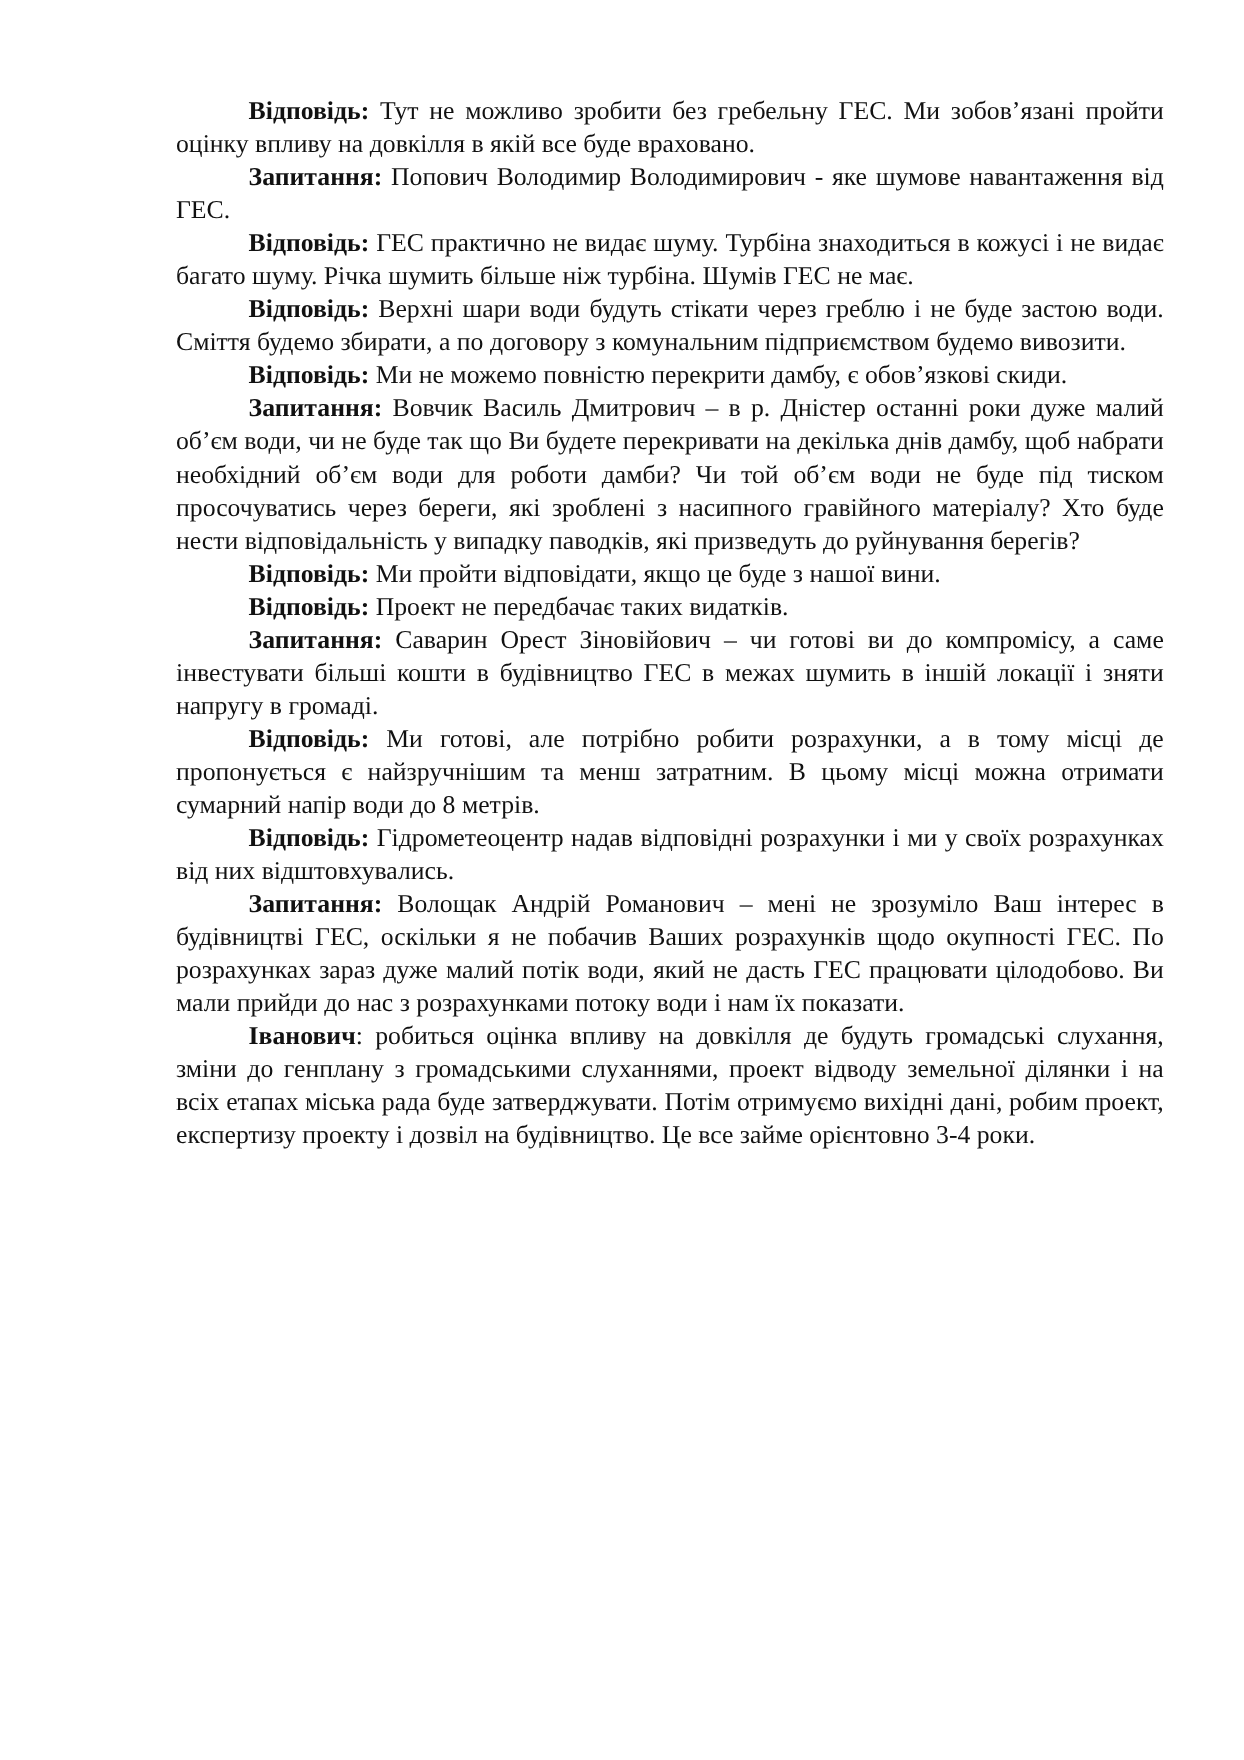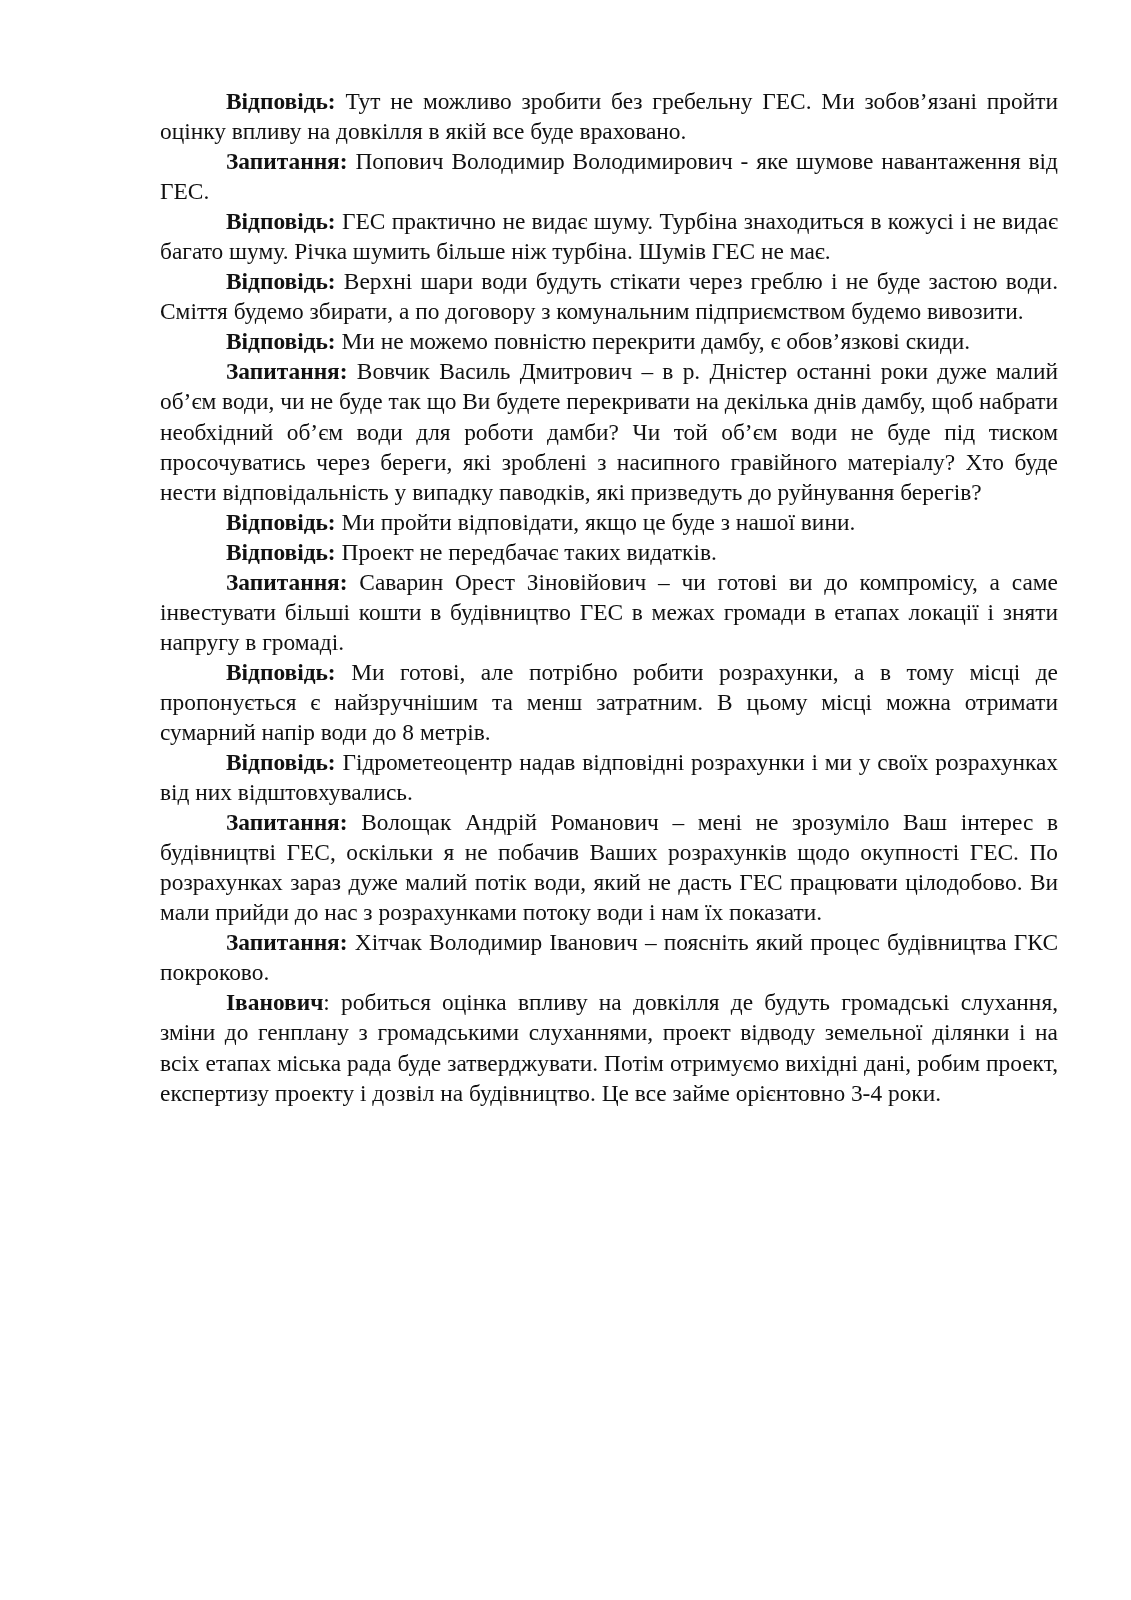--- a/index.html
+++ b/index.html
@@ -38,19 +38,18 @@
 
 <div class="page">
   <p class="para"><span class="label">Відповідь:</span><span> Тут не можливо зробити без гребельну ГЕС. Ми зобов’язані пройти оцінку впливу на довкілля в якій все буде враховано.</span></p>
   <p class="para"><span class="label">Запитання:</span><span> Попович Володимир Володимирович - яке шумове навантаження від ГЕС.</span></p>
   <p class="para"><span class="label">Відповідь:</span><span> ГЕС практично не видає шуму. Турбіна знаходиться в кожусі і не видає багато шуму. Річка шумить більше ніж турбіна. Шумів ГЕС не має.</span></p>
   <p class="para"><span class="label">Відповідь:</span><span> Верхні шари води будуть стікати через греблю і не буде застою води. Сміття будемо збирати, а по договору з комунальним підприємством будемо вивозити.</span></p>
   <p class="para"><span class="label">Відповідь:</span><span> Ми не можемо повністю перекрити дамбу, є обов’язкові скиди.</span></p>
   <p class="para"><span class="label">Запитання:</span><span> Вовчик Василь Дмитрович – в р. Дністер останні роки дуже малий об’єм води, чи не буде так що Ви будете перекривати на декілька днів дамбу, щоб набрати необхідний об’єм води для роботи дамби? Чи той об’єм води не буде під тиском просочуватись через береги, які зроблені з насипного гравійного матеріалу? Хто буде нести відповідальність у випадку паводків, які призведуть до руйнування берегів?</span></p>
   <p class="para"><span class="label">Відповідь:</span><span> Ми пройти відповідати, якщо це буде з нашої вини.</span></p>
   <p class="para"><span class="label">Відповідь:</span><span> Проект не передбачає таких видатків.</span></p>
-  <p class="para"><span class="label">Запитання:</span><span> Саварин Орест Зіновійович – чи готові ви до компромісу, а саме інвестувати більші кошти в будівництво ГЕС в межах громади в етапах локації і зняти напругу в громаді.</span></p>
+  <p class="para"><span class="label">Запитання:</span><span> Саварин Орест Зіновійович – чи готові ви до компромісу, а саме інвестувати більші кошти в будівництво ГЕС в межах шумить в іншій локації і зняти напругу в громаді.</span></p>
   <p class="para"><span class="label">Відповідь:</span><span> Ми готові, але потрібно робити розрахунки, а в тому місці де пропонується є найзручнішим та менш затратним. В цьому місці можна отримати сумарний напір води до 8 метрів.</span></p>
   <p class="para"><span class="label">Відповідь:</span><span> Гідрометеоцентр надав відповідні розрахунки і ми у своїх розрахунках від них відштовхувались.</span></p>
   <p class="para"><span class="label">Запитання:</span><span> Волощак Андрій Романович – мені не зрозуміло Ваш інтерес в будівництві ГЕС, оскільки я не побачив Ваших розрахунків щодо окупності ГЕС. По розрахунках зараз дуже малий потік води, який не дасть ГЕС працювати цілодобово. Ви мали прийди до нас з розрахунками потоку води  і нам їх  показати.</span></p>
-  <p class="para"><span class="label">Запитання:</span><span> Хітчак Володимир Іванович – поясніть який процес будівництва ГКС покроково.</span></p>
   <p class="para"><span class="label">Іванович</span><span>: робиться оцінка впливу на довкілля де будуть громадські слухання, зміни до генплану з громадськими слуханнями, проект відводу земельної ділянки і на всіх етапах міська рада буде затверджувати. Потім отримуємо вихідні дані, робим проект, експертизу проекту і дозвіл на будівництво. Це все займе орієнтовно 3-4 роки.</span></p>
 </div>
 
 </body></html>

